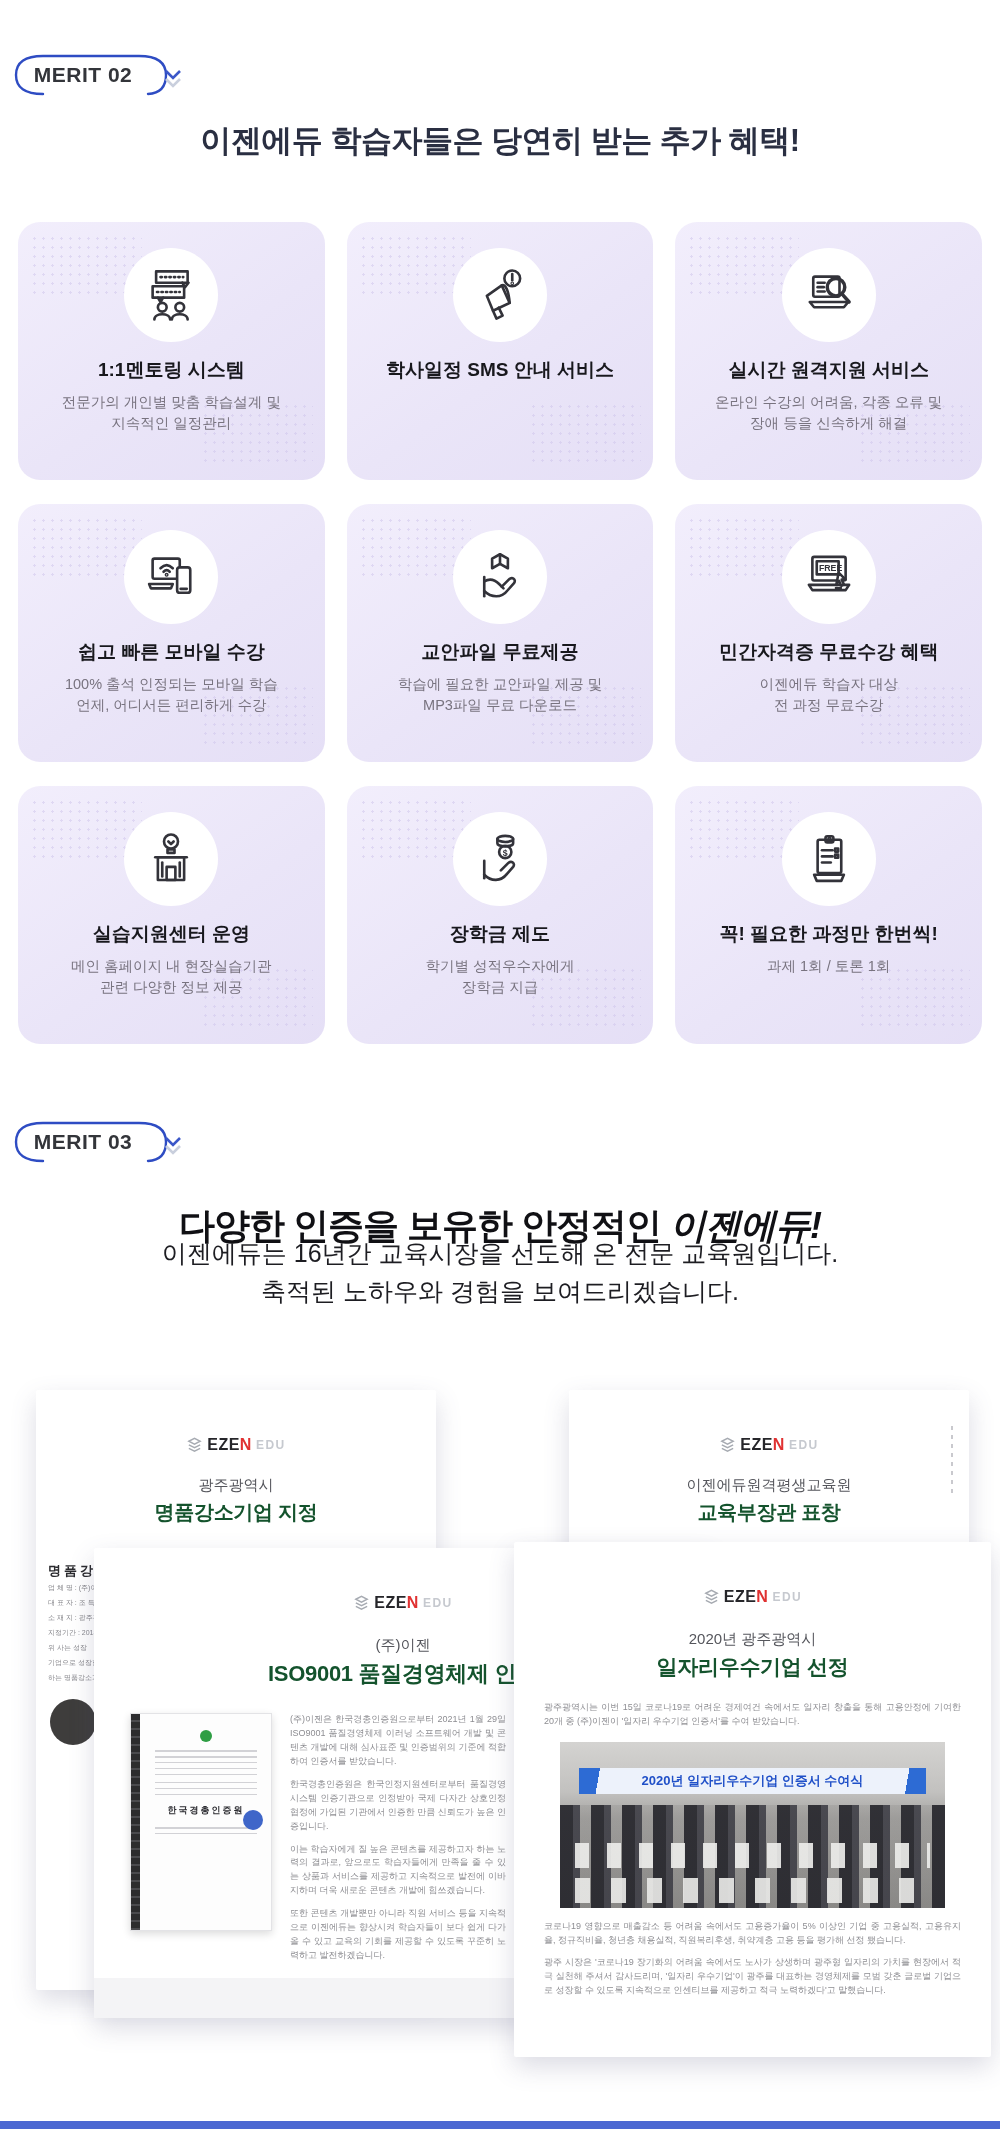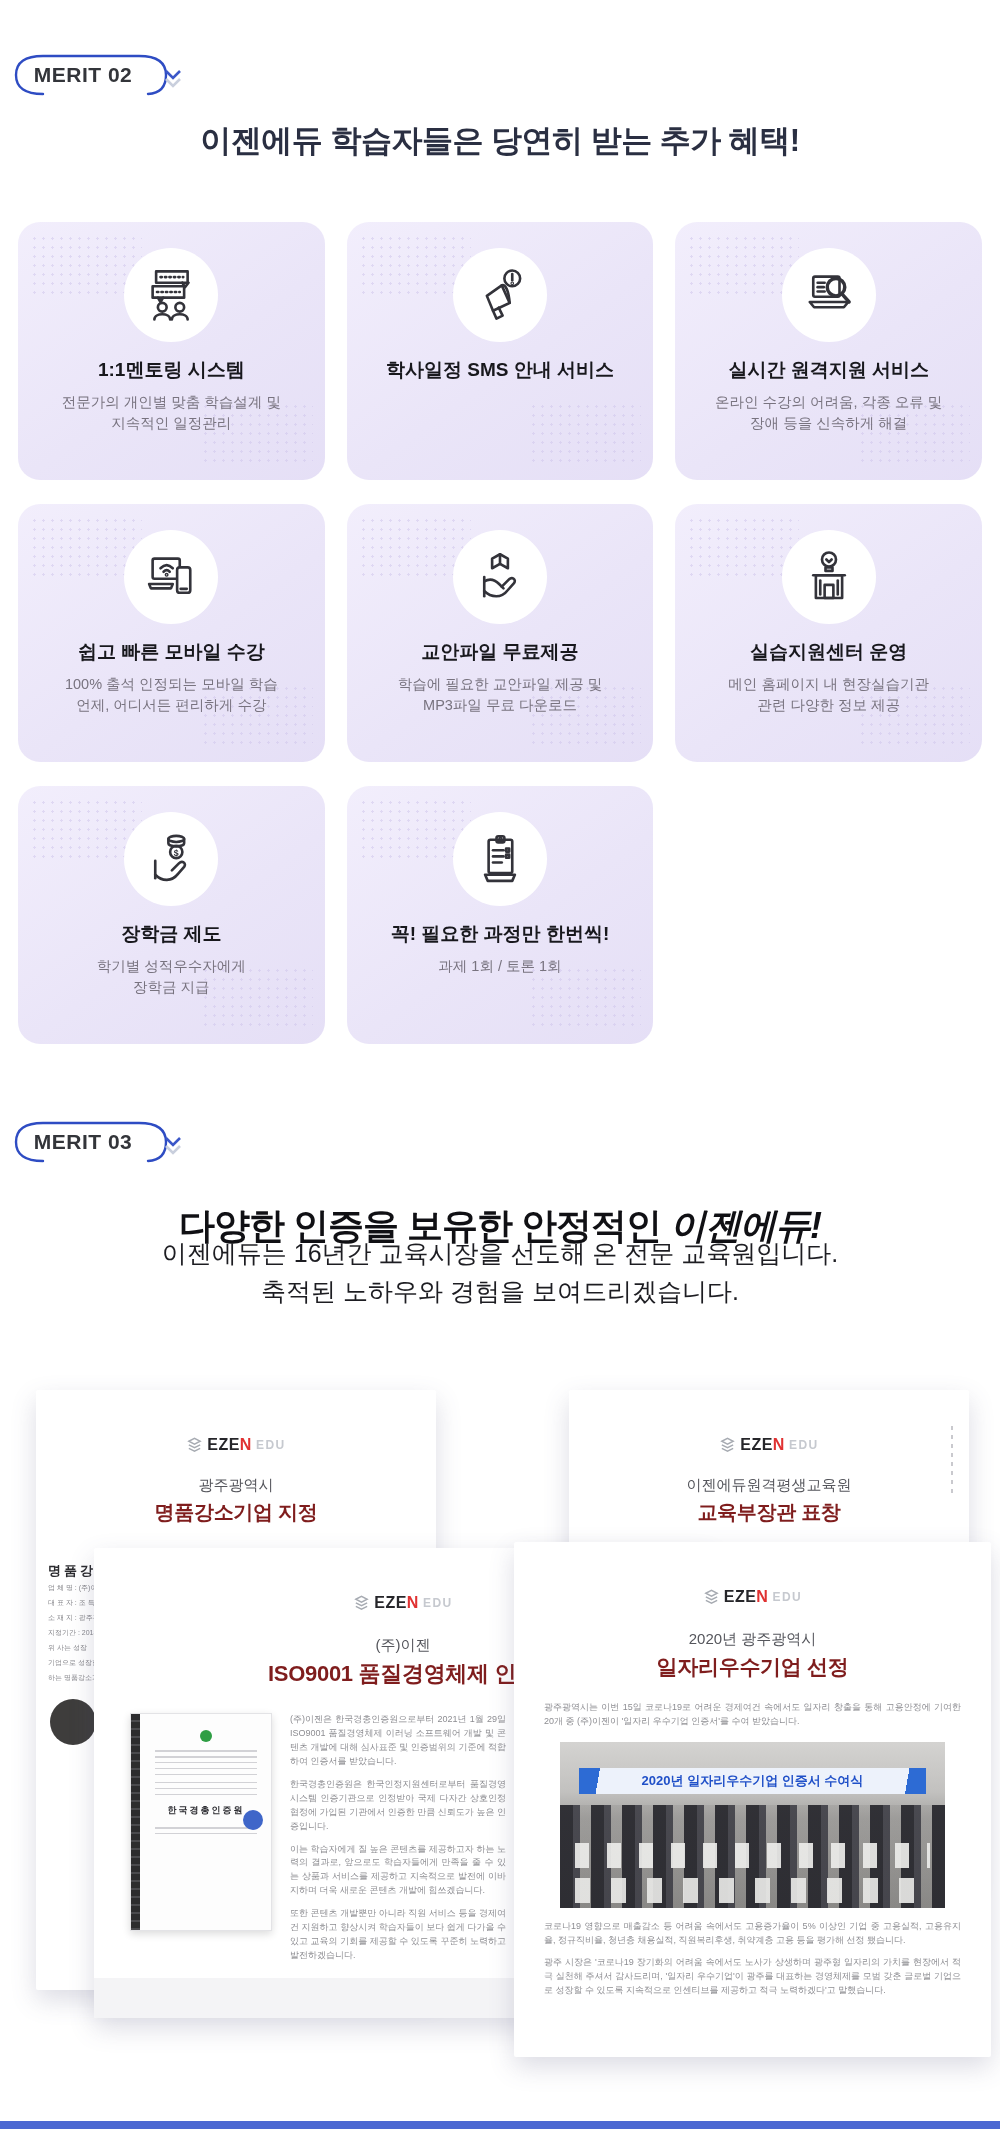--- a/index.html
+++ b/index.html
@@ -47,21 +47,21 @@
   .cert-br { left:533px;top:0;  width:400px; height:500px; z-index:1; }
   .cert-fl { left:58px; top:158px; width:618px; height:470px; z-index:2; }
   .cert-fr { left:478px;top:152px; width:477px; height:515px; z-index:3; }
   .ezen-logo { display:flex; align-items:center; justify-content:center; gap:4px; margin-top:46px; }
   .cert-fl .ezen-logo, .cert-fr .ezen-logo { margin-top:46px; }
   .ezen-mark { width:17px; height:17px; }
   .ezen-word { font-size:16px; font-weight:800; letter-spacing:.5px; color:#26262a; }
   .ezen-word .n-red { color:#e03131; font-style:normal; }
   .ezen-edu { font-size:12px; font-weight:700; letter-spacing:1.5px; color:#c6c9cf; }
   .cert-sub { margin-top:22px; font-size:15px; color:#55565c; }
-  .cert-head { margin-top:4px; font-size:20px; font-weight:800; color:#7f1d1d; letter-spacing:-.3px; }
+  .cert-head { margin-top:4px; font-size:20px; font-weight:800; color:#14532d; letter-spacing:-.3px; }
   .cert-fl .cert-sub, .cert-fr .cert-sub { margin-top:24px; font-size:15px; }
   .cert-fl .cert-head { font-size:22px; }
   .cert-fr .cert-head { font-size:21px; }
   .mini { font-size:9px; color:#8d8d92; line-height:1.55; text-align:justify; }
   
   .bl-strip { position:absolute; left:12px; top:172px; width:140px; text-align:left; }
   .bl-cal { font-size:13px; font-weight:800; color:#2a2a2e; letter-spacing:3px; white-space:nowrap; }
   .bl-line { display:block; font-size:7px; color:#87878c; line-height:2.15; white-space:nowrap; }
   .bl-seal { width:46px; height:46px; border-radius:50%; background:#2e2d2b; opacity:.92; margin:14px 0 10px 2px; }
   .side-dashes { position:absolute; width:2px; height:72px;
@@ -213,20 +213,39 @@
       </g>
         </svg>
     </div>
     <div class="card-title">교안파일 무료제공</div>
     <div class="card-desc">
       <span>학습에 필요한 교안파일 제공 및</span>
       <span>MP3파일 무료 다운로드</span>
     </div>
   </div>
 
+  <div class="card">
+    <div class="icon-circle">
+      <svg viewBox="0 0 64 64">
+          <g class="oicon">
+        <rect x="13" y="9" width="38" height="27" rx="2"></rect>
+        <rect x="18" y="14" width="25" height="15"></rect>
+        <text x="20.5" y="25.5" font-size="10" font-weight="bold" fill="#33333a" stroke="none" font-family="Liberation Sans, sans-serif">FREE</text>
+        <path d="M9 41 h46 l-4 6 H13 Z"></path>
+        <line x1="40" y1="44.5" x2="48" y2="44.5" stroke-dasharray="1.5 2.5"></line>
+        <path d="M43 27 l8 8 h-4.5 l2.5 5.5 -3 1.5 -2.5 -5.5 -3 3.5 Z" fill="#fff"></path>
+      </g>
+        </svg>
+    </div>
+    <div class="card-title">민간자격증 무료수강 혜택</div>
+    <div class="card-desc">
+      <span>이젠에듀 학습자 대상</span>
+      <span>전 과정 무료수강</span>
+    </div>
+  </div>
 
   <div class="card">
     <div class="icon-circle">
       <svg viewBox="0 0 64 64">
           <g class="oicon">
         <circle cx="32" cy="12" r="8"></circle>
             <path d="M29 12 l3 3 3 -3"></path>
         <rect x="28" y="21" width="8" height="4"></rect>
         <path d="M14 30 h36"></path>
         <rect x="17" y="30" width="30" height="26"></rect>
@@ -362,21 +381,21 @@
         <div class="thumb-lines"></div>
         <div class="thumb-lines" style="height:14px"></div>
         <div class="thumb-org">한국경총인증원</div>
         <div class="thumb-badge"></div>
         <div class="thumb-lines" style="height:10px; margin-top:10px"></div>
       </div>
       <div class="iso-paras mini">
         <p>(주)이젠은 한국경총인증원으로부터 2021년 1월 29일 ISO9001 품질경영체제 이러닝 소프트웨어 개발 및 콘텐츠 개발에 대해 심사표준 및 인증범위의 기준에 적합하여 인증서를 받았습니다.</p>
         <p>한국경총인증원은 한국인정지원센터로부터 품질경영시스템 인증기관으로 인정받아 국제 다자간 상호인정협정에 가입된 기관에서 인증한 만큼 신뢰도가 높은 인증입니다.</p>
         <p>이는 학습자에게 질 높은 콘텐츠를 제공하고자 하는 노력의 결과로, 앞으로도 학습자들에게 만족을 줄 수 있는 상품과 서비스를 제공하고 지속적으로 발전에 이바지하며 더욱 새로운 콘텐츠 개발에 힘쓰겠습니다.</p>
-        <p>또한 콘텐츠 개발뿐만 아니라 직원 서비스 등을 경제여건 지원하고 향상시켜 학습자들이 보다 쉽게 다가올 수 있고 교육의 기회를 제공할 수 있도록 꾸준히 노력하고 발전하겠습니다.</p>
+        <p>또한 콘텐츠 개발뿐만 아니라 직원 서비스 등을 지속적으로 이젠에듀는 향상시켜 학습자들이 보다 쉽게 다가올 수 있고 교육의 기회를 제공할 수 있도록 꾸준히 노력하고 발전하겠습니다.</p>
       </div>
     </div>
     <div class="side-dashes" style="left:420px; top:150px;"></div>
     <div class="iso-foot"></div>
   </div>
 
   <div class="cert cert-fr">
     <div class="ezen-logo">
       <svg class="ezen-mark" viewBox="0 0 24 24">
         <path d="M4 6 l8 -4 8 4 -8 4 Z M4 11 l8 4 8 -4 M4 16 l8 4 8 -4" stroke="#a7abb2" fill="none" stroke-width="2"></path>

